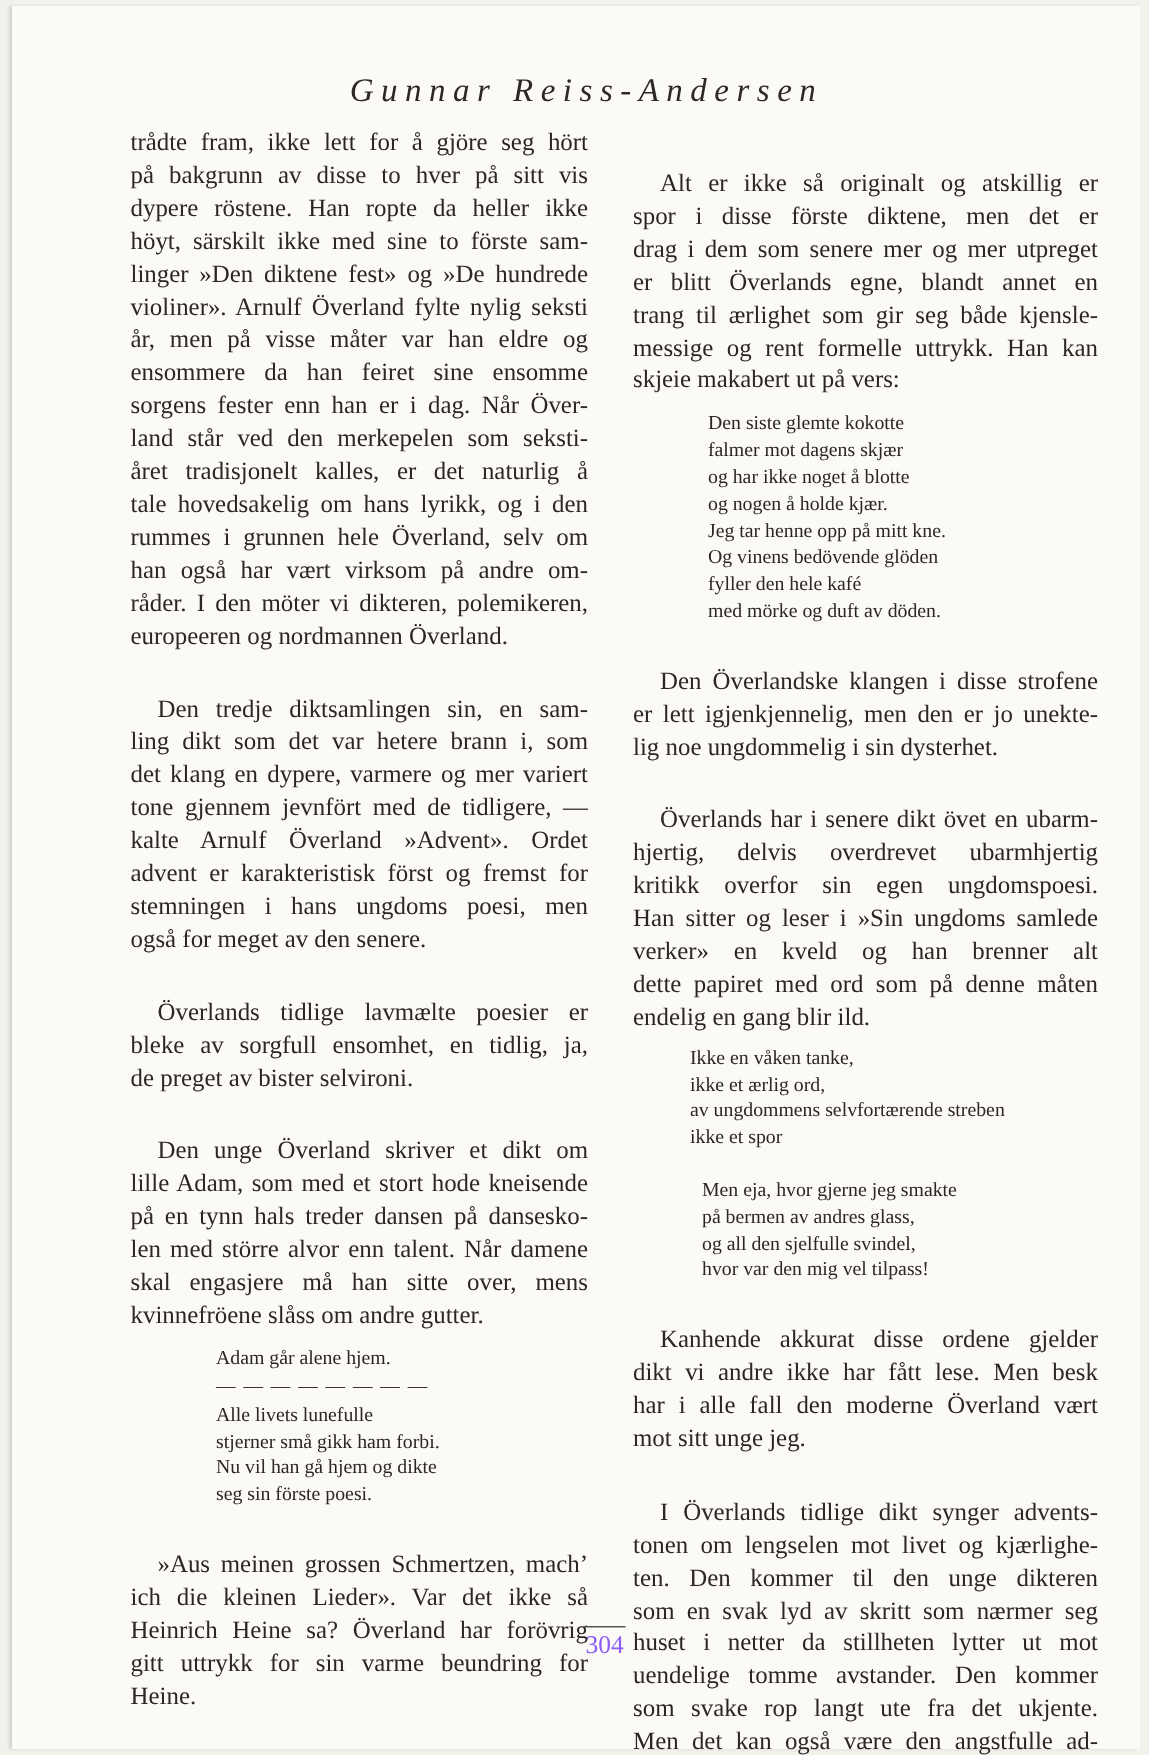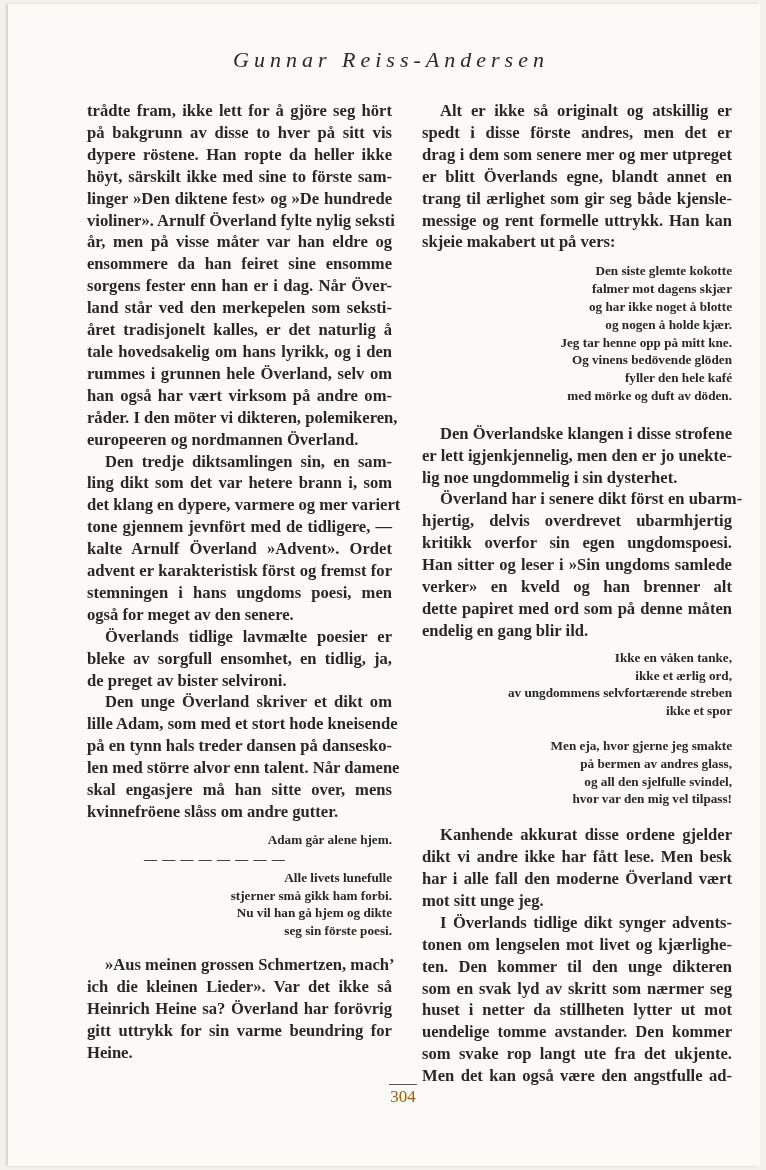--- a/index.html
+++ b/index.html
@@ -12,40 +12,40 @@
     background: #fbfaf6;
     box-shadow: -2px 0 2px rgba(0,0,0,0.12);
     font-family: "DejaVu Serif", "Liberation Serif", serif;
     color: #2a2724;
   }
   .running-head {
     position: absolute; top: 43px; left: 0; width: 766px; text-align: center;
     font-family: "Liberation Serif", serif; font-style: italic;
     font-size: 22px; letter-spacing: 5px; color: #2b2825;
   }
-  .col { position: absolute; top: 96px; font-weight: bold; }
+  .col { position: absolute; top: 80px; }
   .col.left { left: 79px; width: 305px; }
   .col.right { left: 414px; width: 310px; }
   .para {
     font-family: "Liberation Serif", serif;
     font-size: 16.6px; line-height: 21.9px;
     text-align: justify; margin: 0; hyphens: manual;
   }
   .para .ln { display: block; text-align: justify; text-align-last: justify; white-space: nowrap; }
   .para .ln.last { text-align-last: left; }
-  .ln.first { padding-left: 18px; }
+  .ln.first { padding-left: 18px; margin-top: 27px; }
   .poem {
     font-family: "Liberation Serif", serif;
     font-size: 13.2px; line-height: 17.8px; margin: 0;
   }
-  .poem .pl { display: block; white-space: nowrap; text-align: right; }
+  .poem .pl { display: block; white-space: nowrap; }
   .poem-sep { letter-spacing: 1px; font-size: 13px; line-height: 16px; white-space: nowrap; }
   .page-number {
     position: absolute; top: 1083px; left: 380px; width: 30px; text-align: center;
-    font-family: "Liberation Serif", serif; font-size: 17px; color: #a16207;
+    font-family: "Liberation Serif", serif; font-size: 17px; color: #8b5cf6;
   }
   .page-number-rule {
     position: absolute; top: 1080px; left: 381px; width: 28px; height: 1px; background: #555;
   }
 </style>
 </head>
 <body>
 
 <div class="page">
   <div class="running-head">Gunnar Reiss-Andersen</div>
@@ -107,21 +107,21 @@
       <span class="ln">ich die kleinen Lieder». Var det ikke så</span>
       <span class="ln">Heinrich Heine sa? Överland har forövrig</span>
       <span class="ln">gitt uttrykk for sin varme beundring for</span>
       <span class="ln last">Heine.</span>
     </p>
   </div>
 
   <div class="col right">
     <p class="para">
       <span class="ln first">Alt er ikke så originalt og atskillig er</span>
-      <span class="ln">spedt i disse förste andres, men det er</span>
+      <span class="ln">spor i disse förste diktene, men det er</span>
       <span class="ln">drag i dem som senere mer og mer utpreget</span>
       <span class="ln">er blitt Överlands egne, blandt annet en</span>
       <span class="ln">trang til ærlighet som gir seg både kjensle-</span>
       <span class="ln">messige og rent formelle uttrykk. Han kan</span>
       <span class="ln last">skjeie makabert ut på vers:</span>
     </p>
 
     <div class="poem" style="margin:9px 0 0 50px;">
       <span class="pl">Den siste glemte kokotte</span>
       <span class="pl">falmer mot dagens skjær</span>
@@ -132,21 +132,21 @@
       <span class="pl">fyller den hele kafé</span>
       <span class="pl">med mörke og duft av döden.</span>
     </div>
 
     <p class="para" style="margin-top:18px;">
       <span class="ln first">Den Överlandske klangen i disse strofene</span>
       <span class="ln">er lett igjenkjennelig, men den er jo unekte-</span>
       <span class="ln last">lig noe ungdommelig i sin dysterhet.</span>
     </p>
     <p class="para">
-      <span class="ln first">Överland har i senere dikt först en ubarm-</span>
+      <span class="ln first">Överlands har i senere dikt övet en ubarm-</span>
       <span class="ln">hjertig, delvis overdrevet ubarmhjertig</span>
       <span class="ln">kritikk overfor sin egen ungdomspoesi.</span>
       <span class="ln">Han sitter og leser i »Sin ungdoms samlede</span>
       <span class="ln">verker» en kveld og han brenner alt</span>
       <span class="ln">dette papiret med ord som på denne måten</span>
       <span class="ln last">endelig en gang blir ild.</span>
     </p>
 
     <div class="poem" style="margin:7px 0 0 38px;">
       <span class="pl">Ikke en våken tanke,</span>

